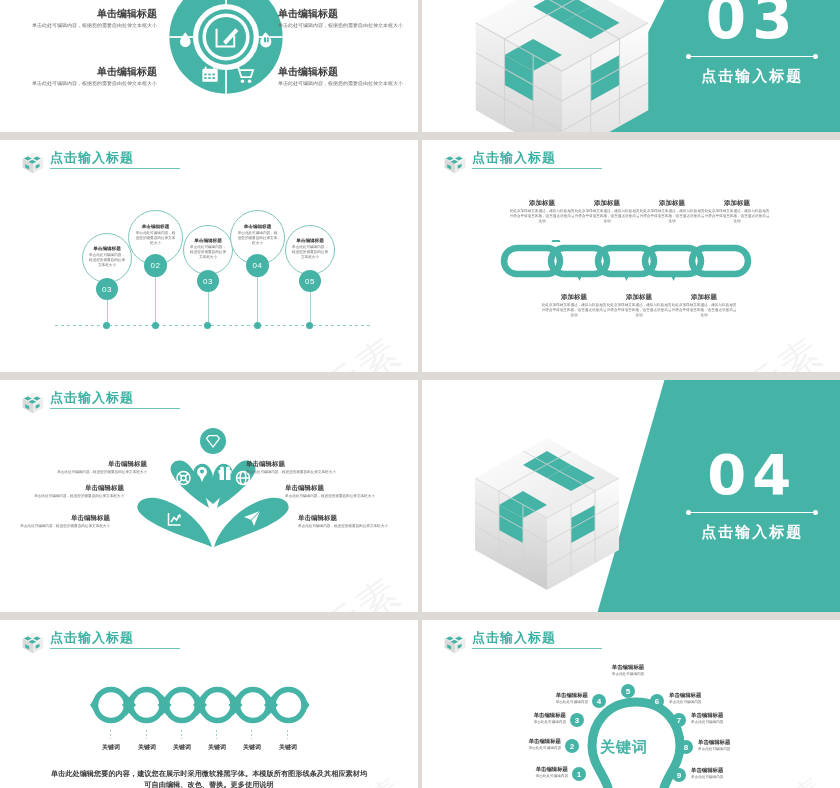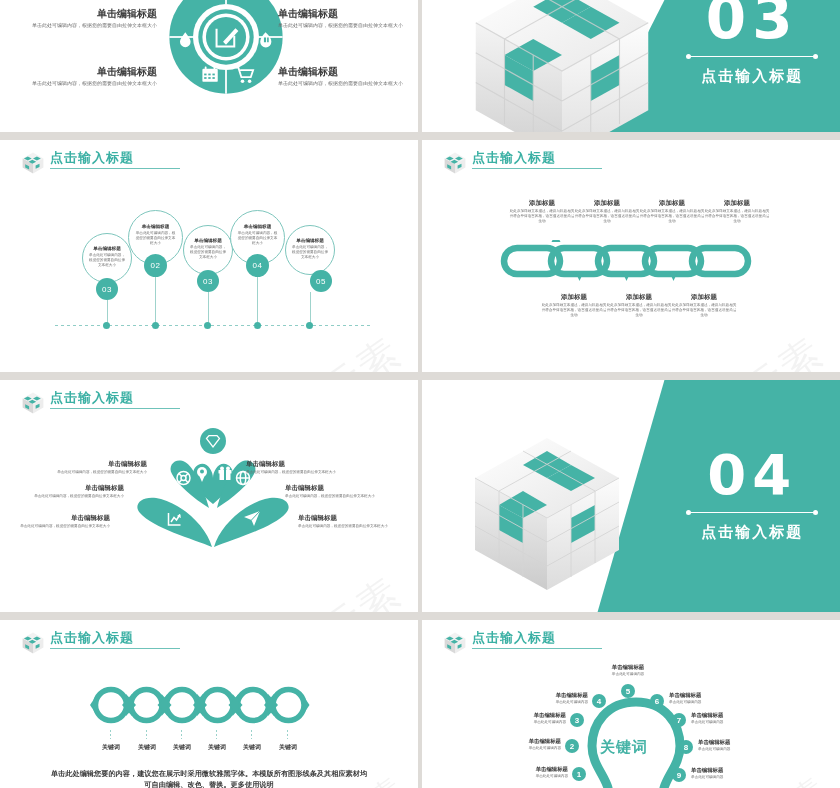--- a/index.html
+++ b/index.html
@@ -311,21 +311,21 @@
         <div class="tl-badge" style="left:246px; top:114px; width:23px; height:23px;">04</div>
         <div class="tl-stem" style="left:257px; top:137px; height:48px;"></div>
         <div class="tl-dot" style="left:254px; top:182px;"></div>
       </div>
 
       <div class="tl-node">
         <div class="tl-ball" style="left:285px; top:85px; width:50px; height:50px; padding:12px 6px 0;">
           <div class="bt">单击编辑标题</div>
           <div class="bd">单击此处可编辑内容，根据您的需要自由拉伸文本框大小</div>
         </div>
-        <div class="tl-badge" style="left:299px; top:130px; width:22px; height:22px;margin-left:11px;">05</div>
+        <div class="tl-badge" style="left:299px; top:130px; width:22px; height:22px;">05</div>
         <div class="tl-stem" style="left:310px; top:152px; height:33px;"></div>
         <div class="tl-dot" style="left:306px; top:182px;"></div>
       </div>
     </div>
     <div class="wm">氢元素</div>
   </div>
 
   <div class="slide">
     <div class="s-header">
       <span class="cube-logo">

